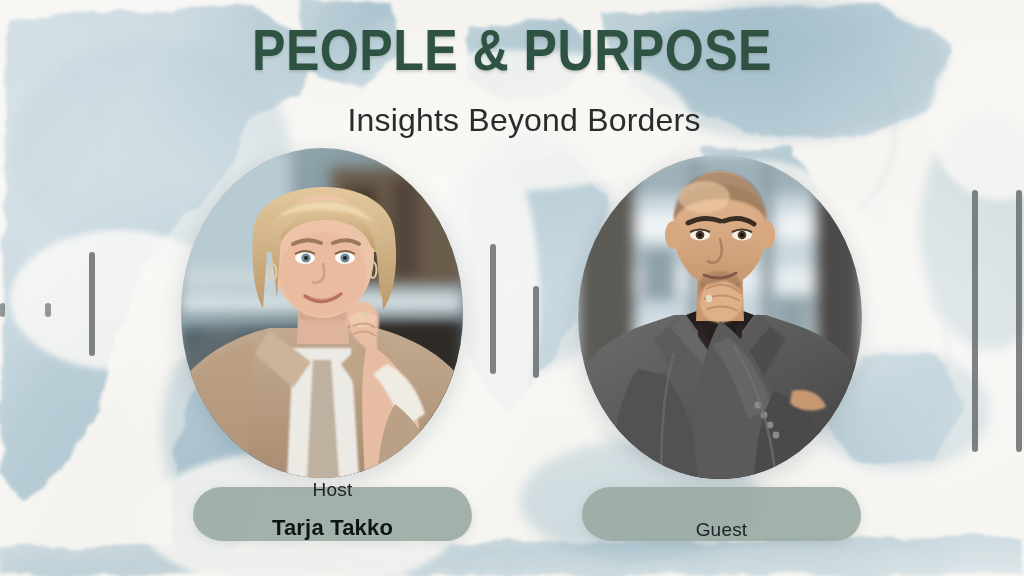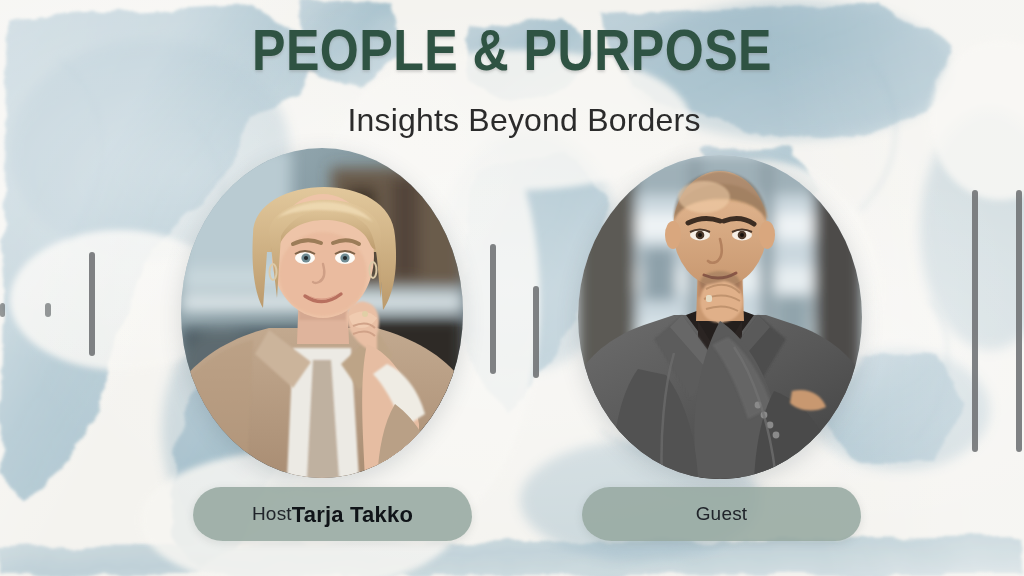--- a/index.html
+++ b/index.html
@@ -57,29 +57,29 @@
     box-shadow:0 6px 22px rgba(60,80,90,.18);
   }
   .portrait .pimg{position:absolute;inset:0;}
   .portrait svg{display:block;width:100%;height:100%;}
 
   
   .plate{
     position:absolute;
     background:rgba(150,169,160,.88);
     border-radius:30px 26px 28px 32px / 30px 32px 26px 28px;
-    display:flex;flex-direction:row;align-items:center;justify-content:center;
+    display:flex;flex-direction:column;align-items:center;justify-content:flex-end;
     box-shadow:0 2px 8px rgba(80,95,90,.14);
   }
   .plate .role{
     font-size:19px;line-height:22px;font-weight:400;color:#20242a;letter-spacing:.2px;
   }
   .plate .pname{
     font-size:22px;line-height:26px;font-weight:bold;color:#101418;letter-spacing:.2px;
-    margin-top:1px;
+    margin-top:14px;
   }
 </style>
 </head>
 <body>
 
 <div id="stage">
 
   <div class="bg-base"></div>
 
   <div class="bg-map">

